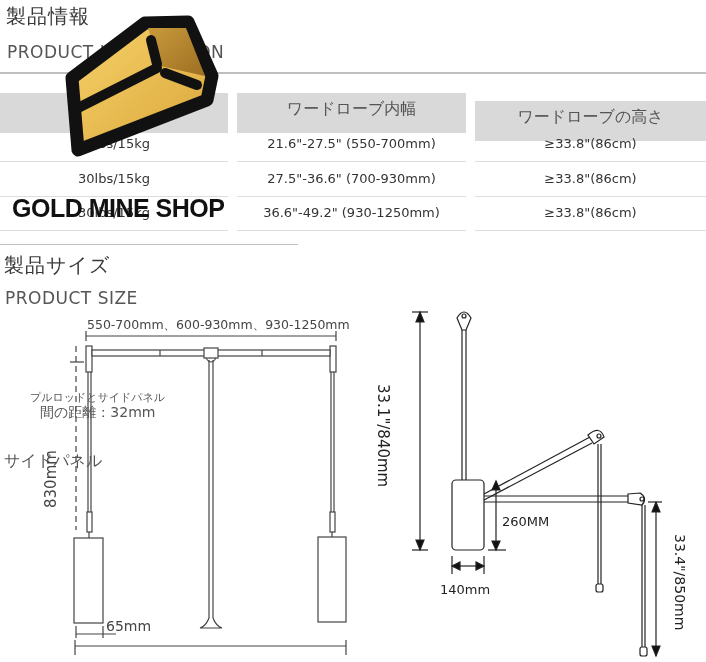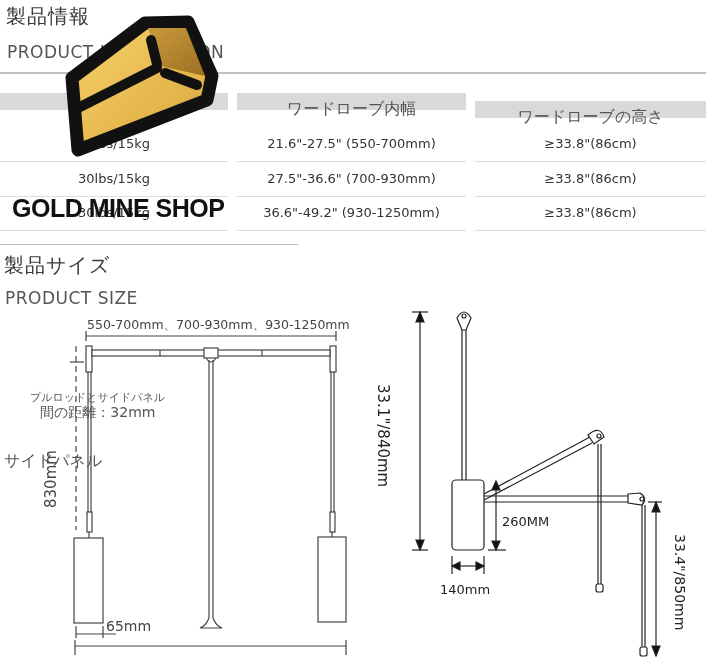--- a/index.html
+++ b/index.html
@@ -1,21 +1,21 @@
 <!DOCTYPE html>
 <html><head>
 <meta charset="utf-8">
 <style>
   html,body{margin:0;padding:0;background:#ffffff;}
   body{width:706px;height:662px;position:relative;overflow:hidden;font-family:"DejaVu Sans",sans-serif;color:#333;}
   .abs{position:absolute;}
   .h-jp{font-size:20px;color:#3a3a3a;letter-spacing:1px;line-height:1;}
   .h-en{font-size:17px;color:#555;letter-spacing:0.5px;line-height:1;font-family:"DejaVu Sans",sans-serif;}
   .rule{height:2px;background:#bfbfbf;}
-  .th{background:#d9d9d9;color:#555;font-size:16px;text-align:center;line-height:32px;height:17px;}
+  .th{background:#d9d9d9;color:#555;font-size:16px;text-align:center;line-height:32px;height:40px;}
   .td{font-size:13px;color:#333;text-align:center;height:34px;line-height:34px;border-bottom:1px solid #ddd;}
   .lbl{font-size:12px;color:#444;white-space:nowrap;}
   .brand{font-family:"Liberation Sans",sans-serif;font-weight:bold;font-size:25px;color:#111;letter-spacing:-0.5px;white-space:nowrap;}
   svg{position:absolute;left:0;top:0;}
 </style>
 </head>
 <body>
 
 <div class="abs h-jp" style="left:6px;top:6px;">製品情報</div>
 <div class="abs h-en" style="left:7px;top:44px;">PRODUCT INFORMATION</div>
@@ -102,21 +102,21 @@
 
     <line x1="76" y1="626" x2="76" y2="638"></line>
     <line x1="103" y1="626" x2="103" y2="638"></line>
     <line x1="76" y1="634" x2="116" y2="634"></line>
 
     <line x1="75" y1="646" x2="346" y2="646"></line>
     <line x1="75" y1="640" x2="75" y2="655"></line>
     <line x1="346" y1="640" x2="346" y2="655"></line>
   </g>
 </svg>
-<div class="abs lbl" style="left:87px;top:317px;font-size:12.5px;">550-700mm、700-930mm、930-1250mm</div>
+<div class="abs lbl" style="left:87px;top:317px;font-size:12.5px;">550-700mm、600-930mm、930-1250mm</div>
 <div class="abs lbl" style="left:30px;top:390px;font-size:11px;color:#555;">プルロッドとサイドパネル</div>
 <div class="abs lbl" style="left:40px;top:404px;font-size:14px;color:#555;">間の距離：32mm</div>
 <div class="abs lbl" style="left:4px;top:451px;font-size:16px;color:#555;">サイドパネル</div>
 <div class="abs lbl" style="left:42px;top:508px;font-size:15px;transform:rotate(-90deg);transform-origin:left top;">830mm</div>
 <div class="abs lbl" style="left:106px;top:618px;font-size:14px;">65mm</div>
 
 <svg width="706" height="662">
   <g stroke="#222" stroke-width="1.2" fill="none">
 
     <line x1="420" y1="312" x2="420" y2="550"></line>

